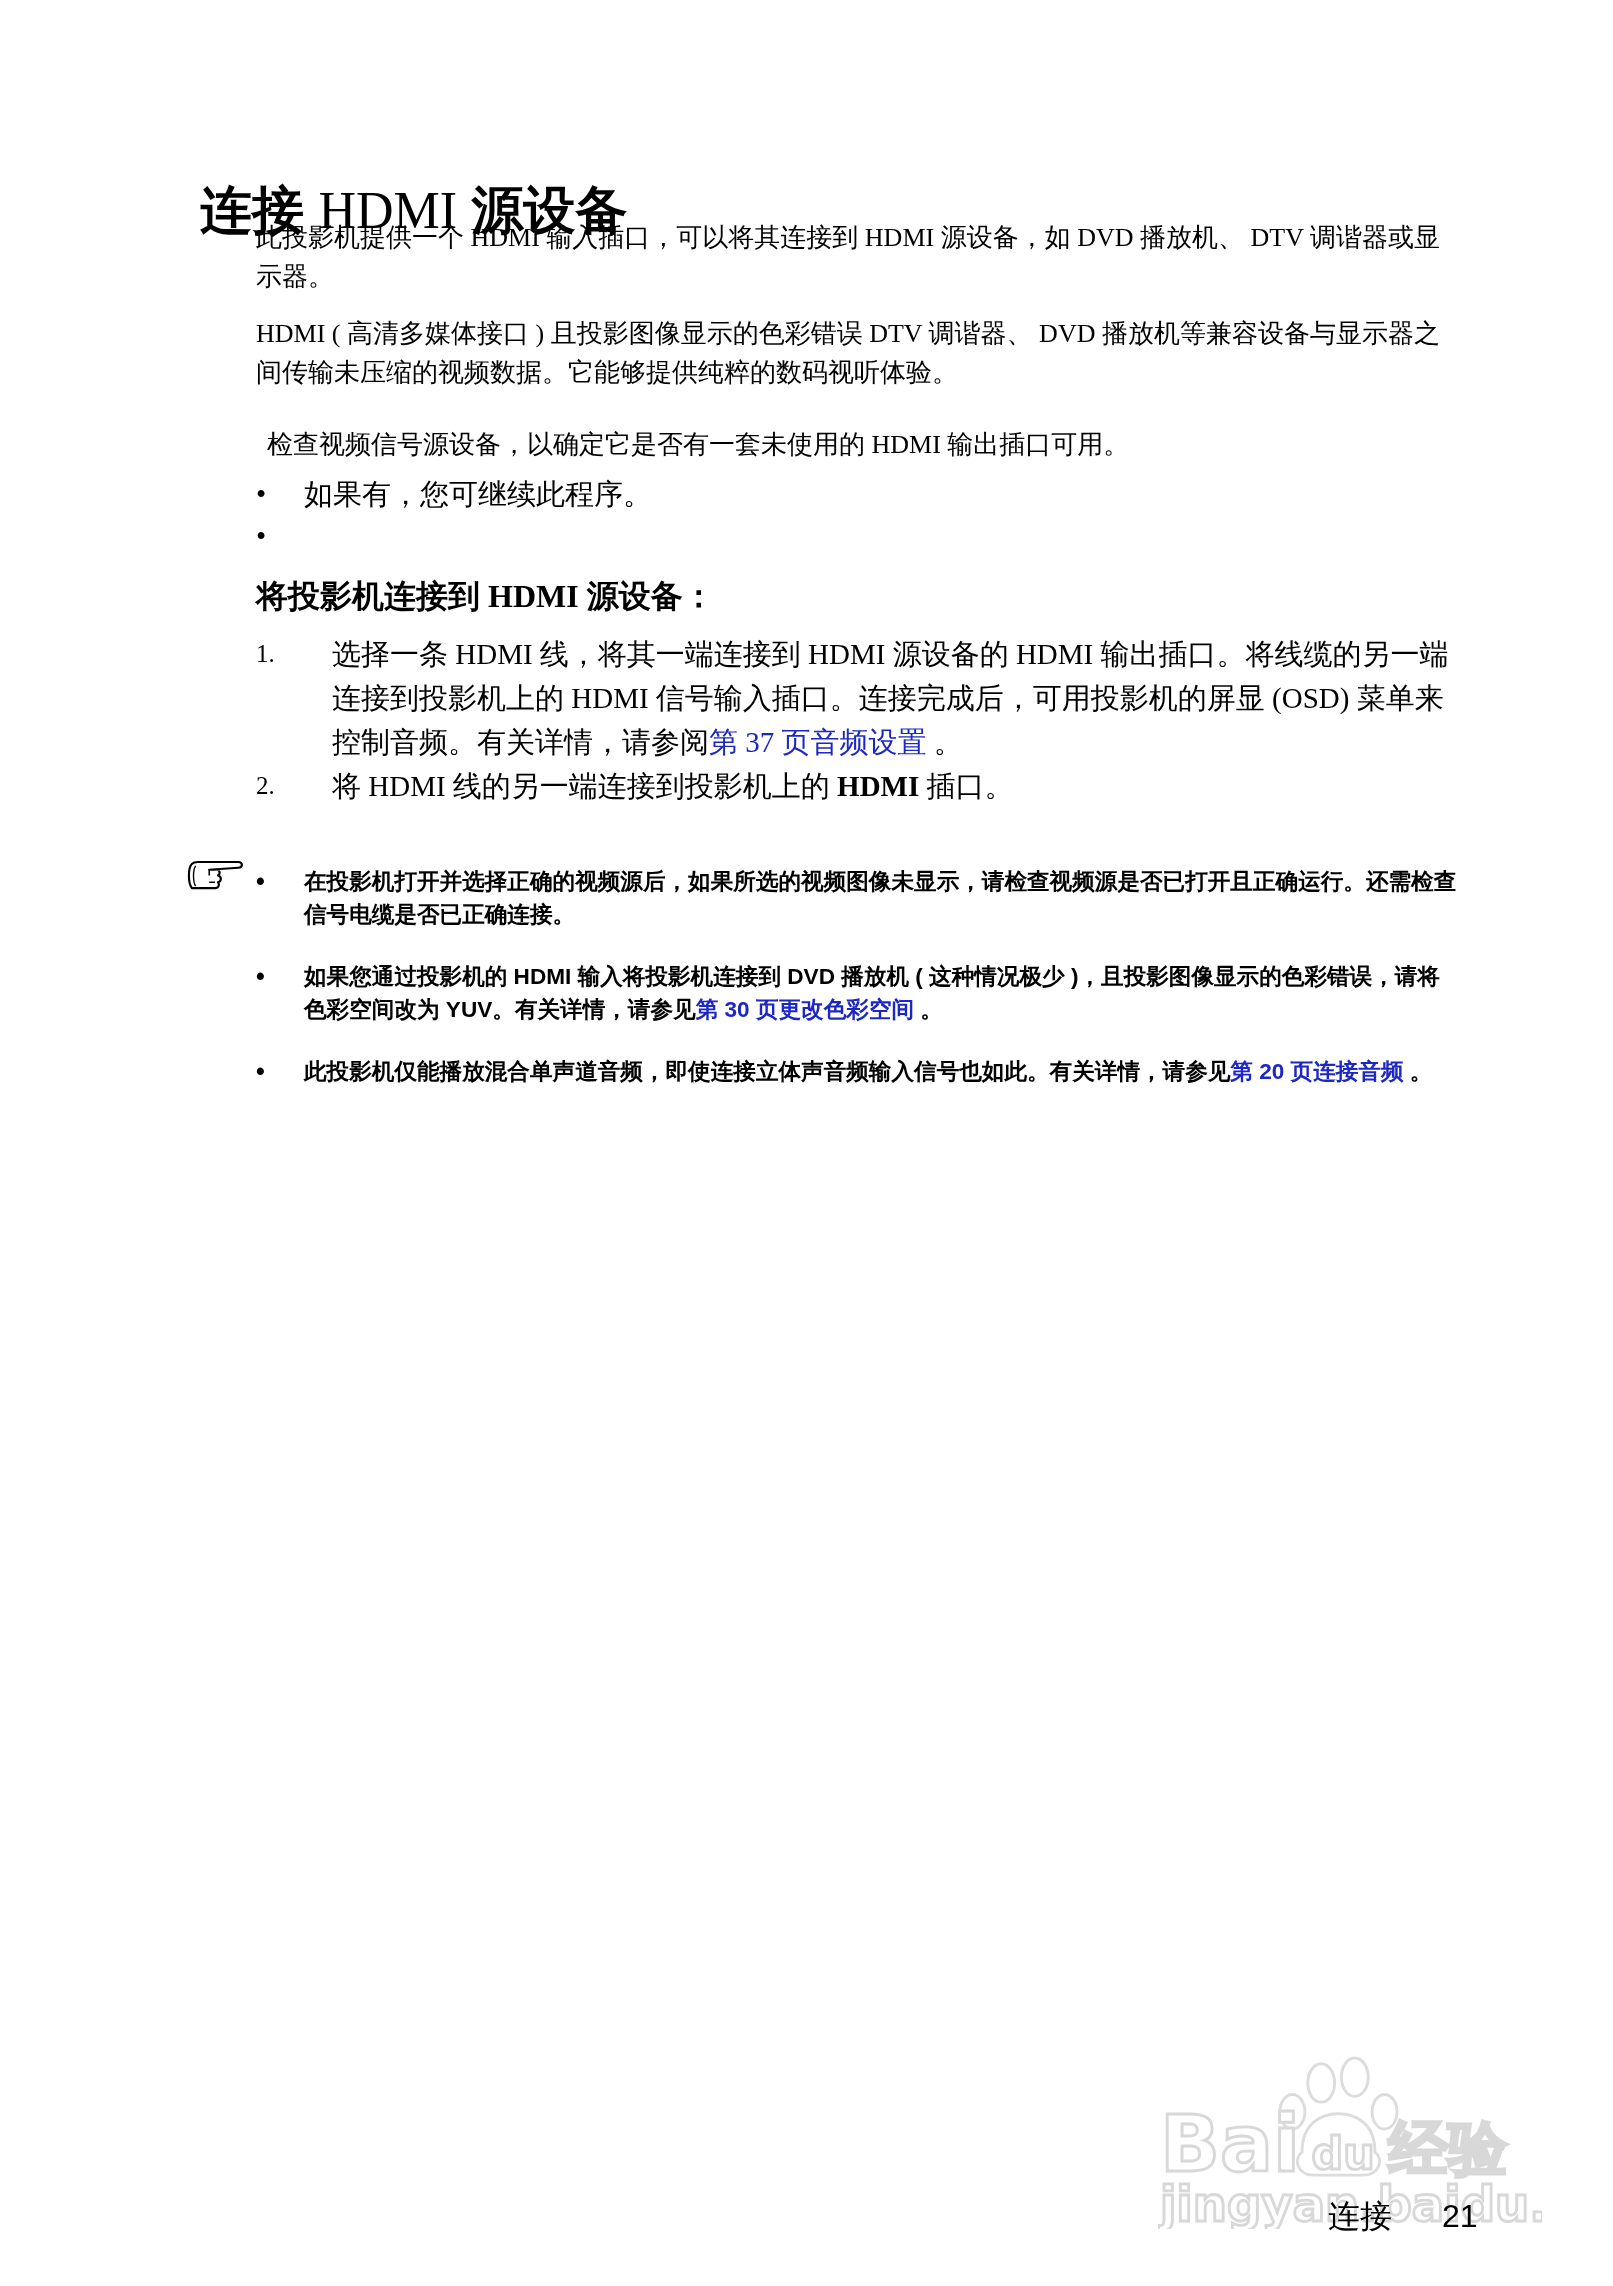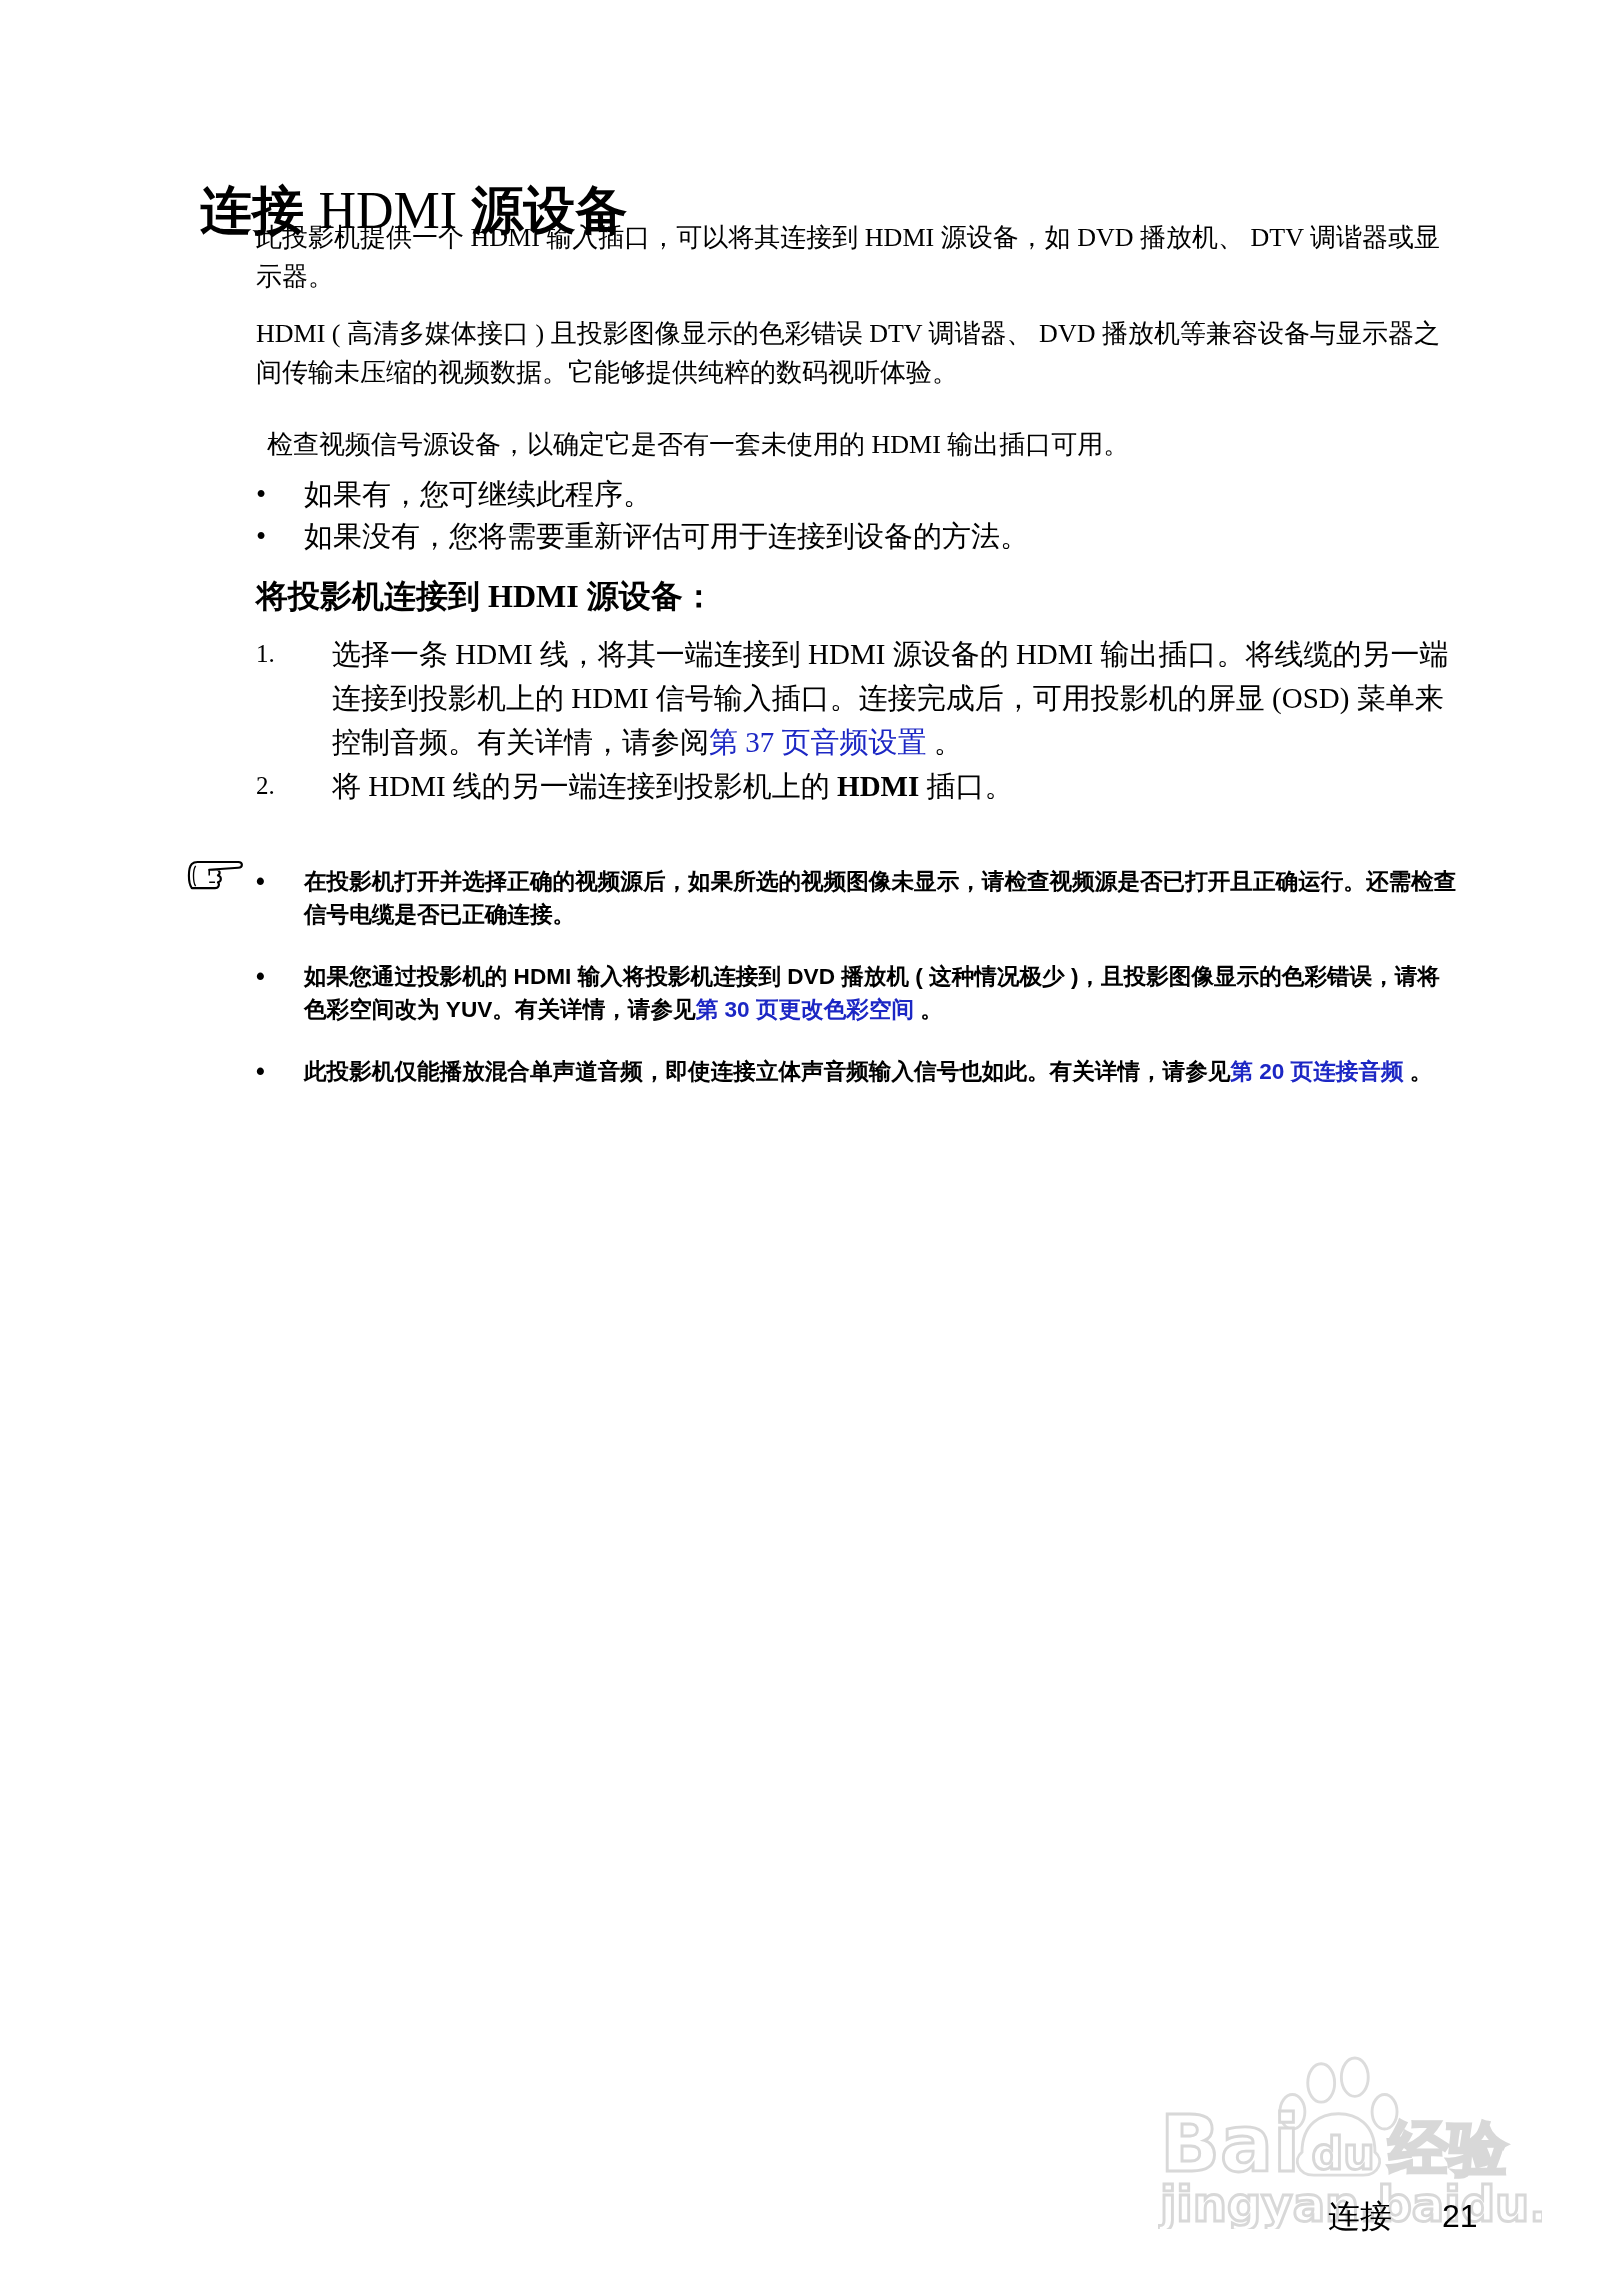--- a/index.html
+++ b/index.html
@@ -44,21 +44,21 @@
 <body>
 
 <div id="title" class="abs sans"><span>连接 </span><span class="latin serif">HDMI</span><span> 源设备</span></div>
 
 <p id="p1" class="abs para serif" style="margin:0">此投影机提供一个 HDMI 输入插口，可以将其连接到 HDMI 源设备，如 DVD 播放机、 DTV 调谐器或显示器。</p>
 <p id="p2" class="abs para serif" style="margin:0">HDMI ( 高清多媒体接口 ) 且投影图像显示的色彩错误 DTV 调谐器、 DVD 播放机等兼容设备与显示器之间传输未压缩的视频数据。它能够提供纯粹的数码视听体验。</p>
 <p id="p3" class="abs para serif" style="margin:11px">检查视频信号源设备，以确定它是否有一套未使用的 HDMI 输出插口可用。</p>
 
 <ul class="abs bullets serif">
   <li><span class="dot">•</span><span>如果有，您可继续此程序。</span></li>
-  <li><span class="dot">•</span><span>如果没有，您将需要重新评估可用于连接到设备的方法。</span></li>
+  <li><span class="dot">•</span></li>
 </ul>
 
 <h2 id="subhead" class="abs serif" style="margin:0">将投影机连接到 HDMI 源设备：</h2>
 
 <ol class="abs steps serif">
   <li>
     <span class="num">1.</span><span>选择一条 HDMI 线，将其一端连接到 HDMI 源设备的 HDMI 输出插口。将线缆的另一端连接到投影机上的 HDMI 信号输入插口。连接完成后，可用投影机的屏显 (OSD) 菜单来控制音频。有关详情，请参阅</span><a class="link" href="#">第 37 页音频设置</a><span> 。</span>
   </li>
   <li>
     <span class="num">2.</span><span>将 HDMI 线的另一端连接到投影机上的 </span><b>HDMI</b><span> 插口。</span>

